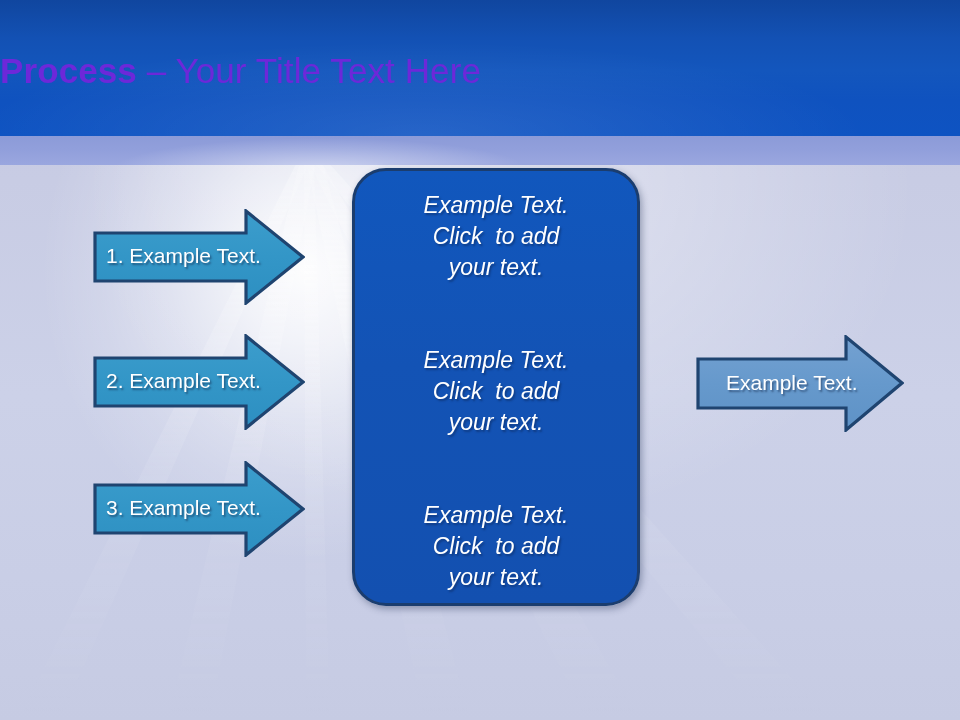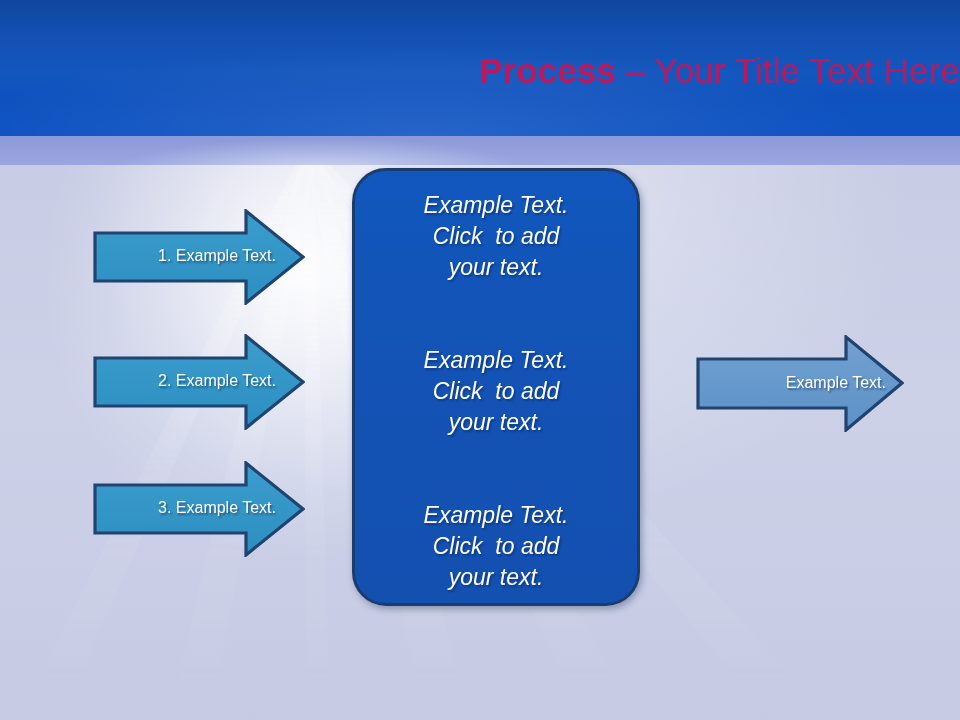--- a/index.html
+++ b/index.html
@@ -96,44 +96,43 @@
     width: 960px; height: 29px;
     background: radial-gradient(ellipse 260px 40px at 320px 34px,
       rgba(255,255,255,0.50) 0%,
       rgba(255,255,255,0.00) 80%);
   }
 
   .slide-title {
     position: absolute;
     left: 0; top: 50px;
     width: 960px;
-    text-align: right;
-    color: #be185d;
+    text-align: left;
+    color: #6d28d9;
     font-size: 35px;
     line-height: 42px;
     letter-spacing: 0.1px;
     white-space: nowrap;
   }
   .slide-title .t-bold { font-weight: bold; }
   .slide-title .t-reg  { font-weight: normal; }
 
   
   .arrow-wrap {
     position: absolute;
   }
   .arrow-wrap svg { display: block; }
 
   .arrow-label {
     position: absolute;
     color: #ffffff;
-    font-size: 16px;
+    font-size: 21px;
     line-height: 20px;
     white-space: nowrap;
     text-shadow: 1.5px 1.5px 2px rgba(20,40,75,0.55);
-    text-align: right;
   }
 
   
   .center-box {
     position: absolute;
     left: 352px;
     top: 168px;
     width: 288px;
     height: 438px;
     box-sizing: border-box;

